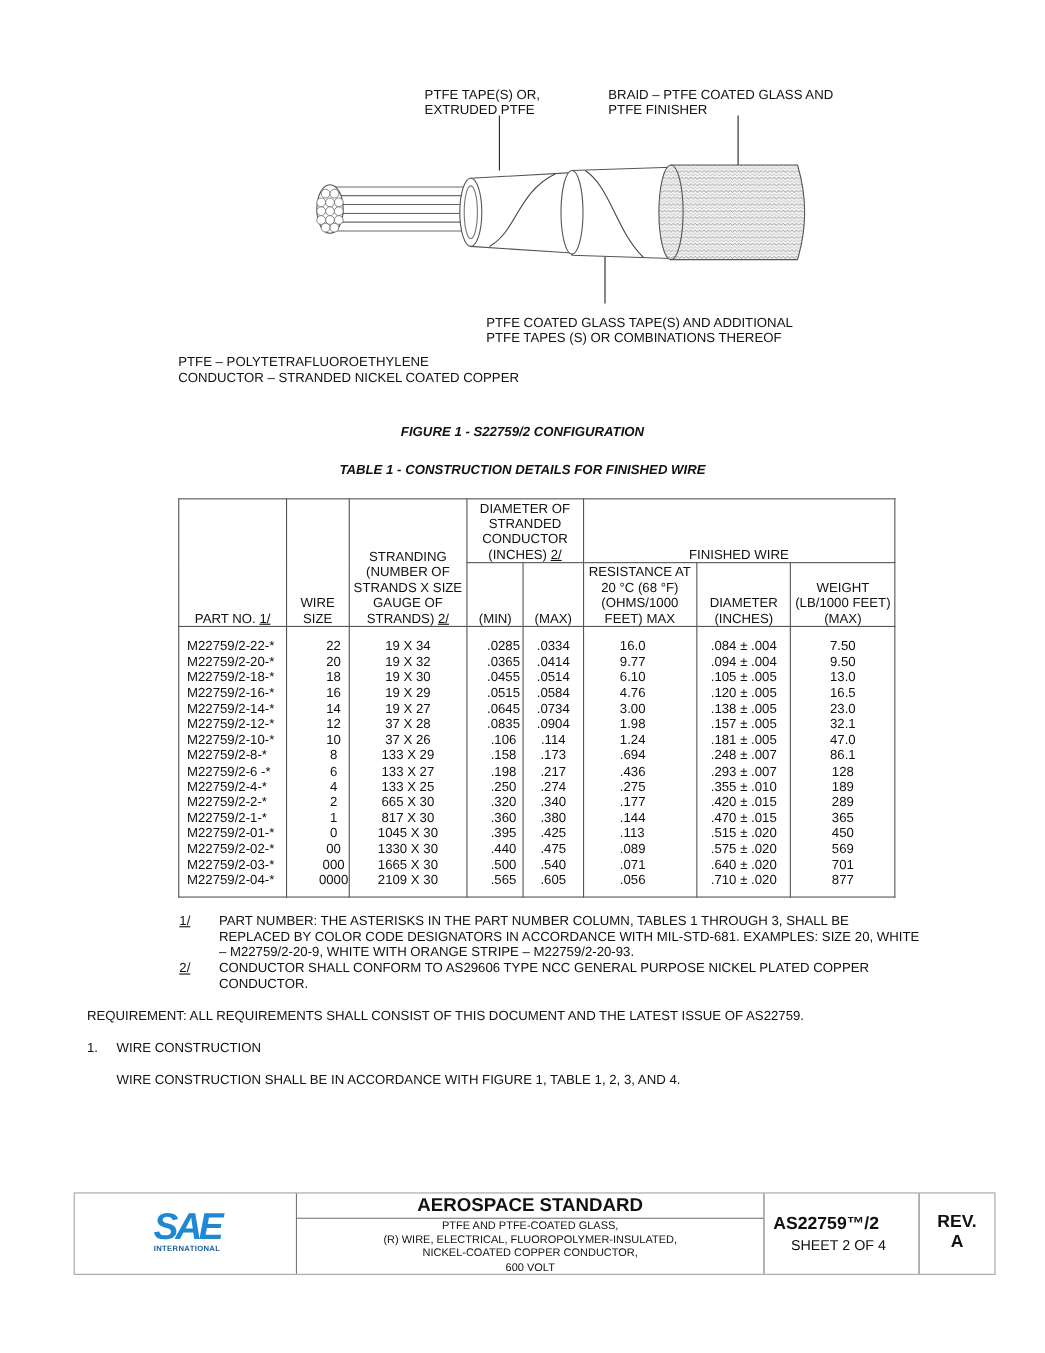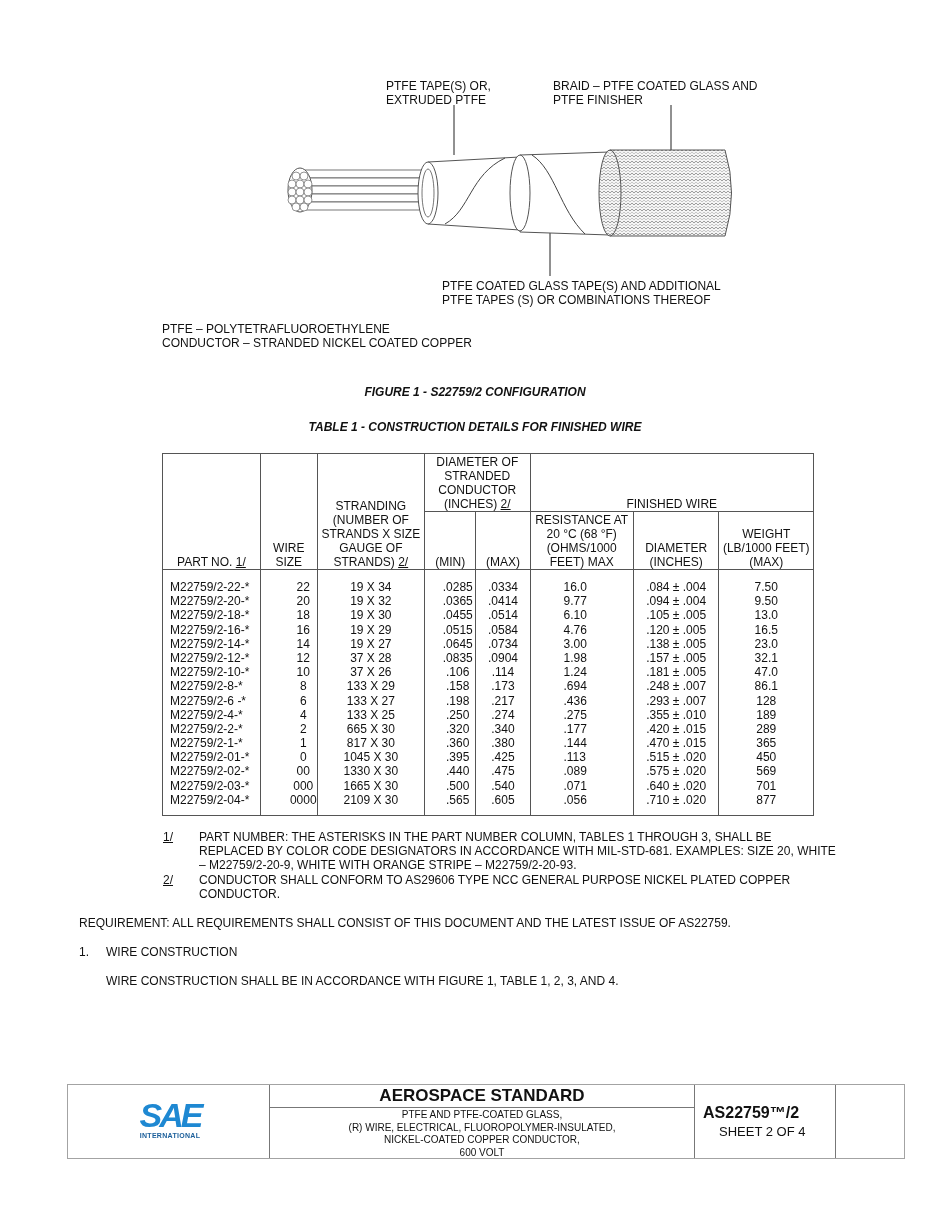--- a/index.html
+++ b/index.html
@@ -23,21 +23,21 @@
   .fcell { position: absolute; top: 0; bottom: 0; border-right: 1px solid #777; box-sizing: border-box; }
 </style>
 </head>
 <body>
 
 <div>
   <div class="abs lbl" style="left:386px;top:79px;">PTFE TAPE(S) OR,
 EXTRUDED PTFE</div>
   <div class="abs lbl" style="left:553px;top:79px;">BRAID – PTFE COATED GLASS AND
 PTFE FINISHER</div>
-  <div class="abs lbl" style="left:442px;top:279px;">PTFE COATED GLASS TAPE(S) AND ADDITIONAL
+  <div class="abs lbl" style="left:442px;top:286px;">PTFE COATED GLASS TAPE(S) AND ADDITIONAL
 PTFE TAPES (S) OR COMBINATIONS THEREOF</div>
 
   <svg class="abs" style="left:270px;top:100px;" width="480" height="180" viewBox="0 0 480 180">
     <defs>
       <pattern id="braid" width="8" height="6" patternUnits="userSpaceOnUse">
         <rect width="8" height="6" fill="#f4f4f4"></rect>
         <path d="M0 3 L2 1 L4 3 L6 1 L8 3" stroke="#888" stroke-width="0.8" fill="none"></path>
         <path d="M0 6 L2 4 L4 6 L6 4 L8 6" stroke="#aaa" stroke-width="0.6" fill="none"></path>
       </pattern>
     </defs>
@@ -320,13 +320,17 @@
       <div>PTFE AND PTFE-COATED GLASS,</div>
       <div>(R) WIRE, ELECTRICAL, FLUOROPOLYMER-INSULATED,</div>
       <div>NICKEL-COATED COPPER CONDUCTOR,</div>
       <div>600 VOLT</div>
     </div>
   </div>
   <div class="fcell" style="left:627px;width:141px;">
     <div style="position:absolute;left:8px;top:19px;font-size:16px;font-weight:bold;">AS22759™/2</div>
     <div style="position:absolute;left:24px;top:39px;font-size:13px;">SHEET 2 OF 4</div>
   </div>
+  <div class="fcell" style="left:768px;width:68px;border-right:none;text-align:center;">
+    <div style="margin-top:16px;font-size:16px;font-weight:bold;line-height:19px;">REV.</div>
+    <div style="font-size:16px;font-weight:bold;line-height:19px;">A</div>
+  </div>
 </div>
 
 </body></html>

